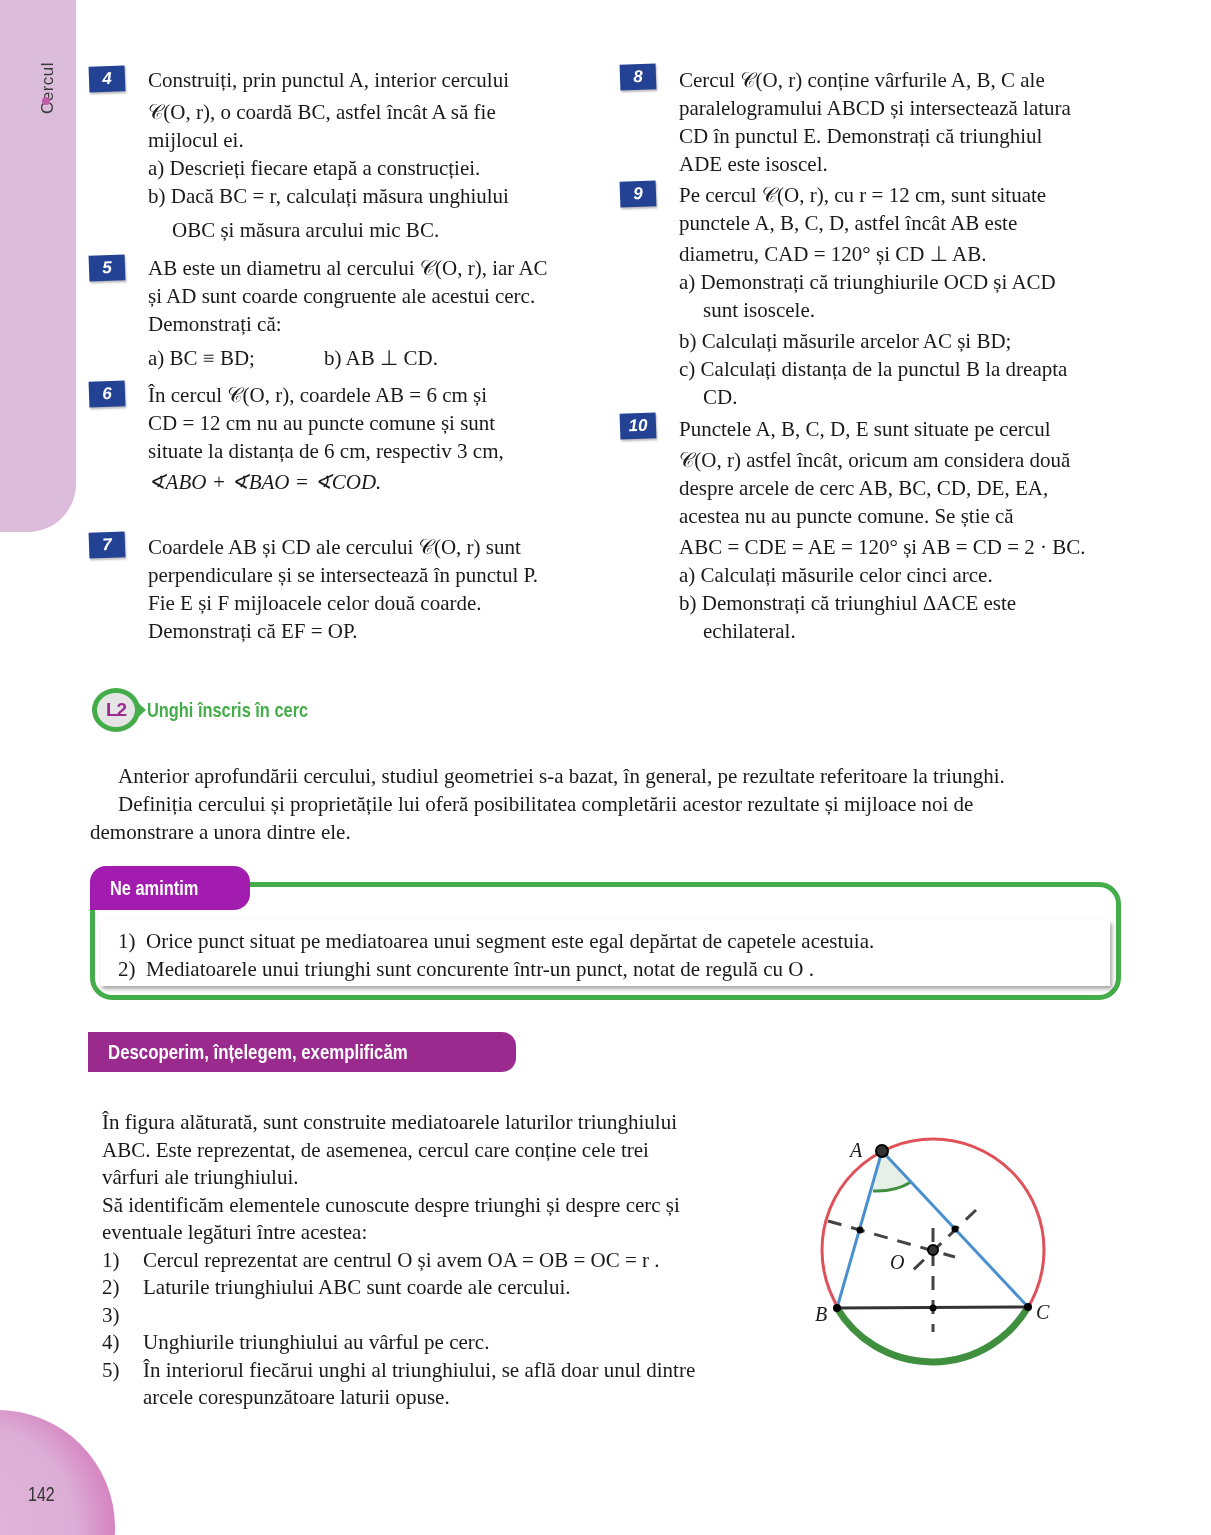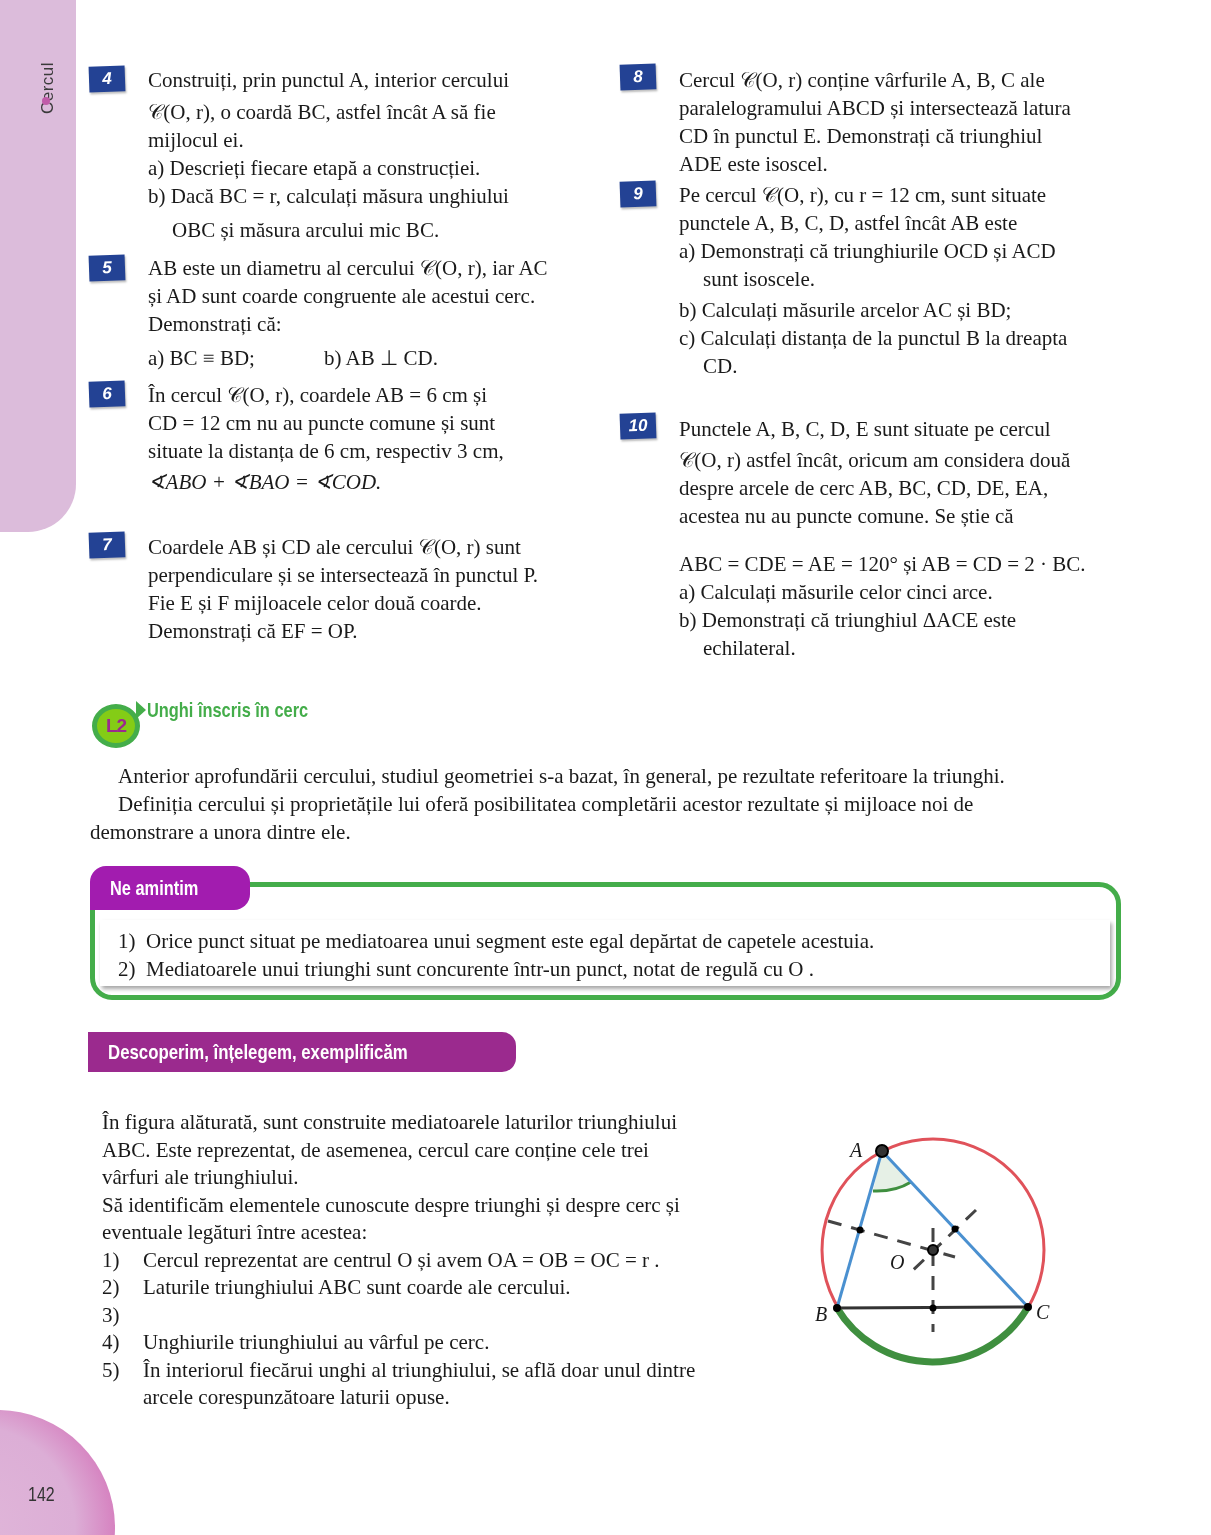--- a/index.html
+++ b/index.html
@@ -16,21 +16,21 @@
   
   .page-corner { position: absolute; left: -120px; top: 1410px; width: 235px; height: 235px; border-radius: 50%;
     background: radial-gradient(circle at 40% 50%, #e0b6d9 0%, #dcaed6 55%, #d57cbd 80%, #cc4ea6 100%); }
   .page-num { position: absolute; left: 28px; top: 1480px; font-family: "Liberation Sans", sans-serif; font-size: 20px; color: #333; transform: scaleX(0.8); transform-origin: left; }
   .ex-badge { position: absolute; width: 36px; height: 26px; background: #234294; color: #fff; font-family: "Liberation Sans", sans-serif; font-weight: bold; font-style: italic; font-size: 17px; line-height: 26px; text-align: center; transform: rotate(-2deg); box-shadow: 1px 2px 2px rgba(0,0,0,0.25); }
   .ex-text { position: absolute; white-space: nowrap; }
   .line { height: 28px; white-space: nowrap; }
   .indent { padding-left: 24px; }
 
   
-  .l2-badge { position: absolute; left: 92px; top: 704px; width: 48px; height: 44px; border: 5px solid #44ad4a; border-radius: 50%; background: #84cc16; display:flex; align-items:center; justify-content:center; }
+  .l2-badge { position: absolute; left: 92px; top: 688px; width: 48px; height: 44px; border: 5px solid #44ad4a; border-radius: 50%; background: #e5e5e5; display:flex; align-items:center; justify-content:center; }
   .l2-badge span { font-family: "Liberation Sans", sans-serif; font-weight: bold; color: #9b2a8e; font-size: 19px; letter-spacing: -1px; }
   .l2-point { position: absolute; left: 136px; top: 701px; width: 0; height: 0; border-top: 9px solid transparent; border-bottom: 9px solid transparent; border-left: 10px solid #44ad4a; }
   .l2-title { position: absolute; left: 147px; top: 696px; font-family: "Liberation Sans", sans-serif; font-weight: bold; color: #44ad4a; font-size: 21px; transform: scaleX(0.78); transform-origin: left; white-space: nowrap; }
 
   .intro { position: absolute; left: 90px; top: 762px; width: 1010px; }
   .intro .p { white-space: nowrap; height: 28px; }
 
   
   .box { position: absolute; left: 90px; top: 882px; width: 1031px; height: 118px; border: 5px solid #44ad4a; border-radius: 22px; }
   .box-inner { position: absolute; left: 100px; top: 920px; width: 1010px; height: 66px; background: #fff; box-shadow: 2px 3px 4px rgba(0,0,0,0.35); }
@@ -101,34 +101,35 @@
   <div class="line">Cercul 𝒞(O, r) conține vârfurile A, B, C ale</div>
   <div class="line">paralelogramului ABCD și intersectează latura</div>
   <div class="line">CD în punctul E. Demonstrați că triunghiul</div>
   <div class="line">ADE este isoscel.</div>
 </div>
 
 <div class="ex-badge" style="left:620px;top:181px">9</div>
 <div class="ex-text" style="left:679px;top:181px">
   <div class="line">Pe cercul 𝒞(O, r), cu r = 12 cm, sunt situate</div>
   <div class="line">punctele A, B, C, D, astfel încât AB este</div>
+  <div class="line" style="margin-top:3px">diametru, CAD = 120° și CD ⊥ AB.</div>
   <div class="line">a) Demonstrați că triunghiurile OCD și ACD</div>
   <div class="line indent">sunt isoscele.</div>
   <div class="line" style="margin-top:3px">b) Calculați măsurile arcelor AC și BD;</div>
   <div class="line">c) Calculați distanța de la punctul B la dreapta</div>
   <div class="line indent">CD.</div>
 </div>
 
 <div class="ex-badge" style="left:620px;top:413px">10</div>
 <div class="ex-text" style="left:679px;top:415px">
   <div class="line">Punctele A, B, C, D, E sunt situate pe cercul</div>
   <div class="line" style="margin-top:3px">𝒞(O, r) astfel încât, oricum am considera două</div>
   <div class="line">despre arcele de cerc AB, BC, CD, DE, EA,</div>
   <div class="line">acestea nu au puncte comune. Se știe că</div>
-  <div class="line" style="margin-top:20px">ABC = CDE = AE = 120° și AB = CD = 2 · BC.</div>
+  <div class="line" style="margin-top:3px">ABC = CDE = AE = 120° și AB = CD = 2 · BC.</div>
   <div class="line">a) Calculați măsurile celor cinci arce.</div>
   <div class="line">b) Demonstrați că triunghiul ΔACE este</div>
   <div class="line indent">echilateral.</div>
 </div>
 
 <div class="l2-badge">
     <span>L2</span>
   </div>
 <div class="l2-point"></div>
 <div class="l2-title">Unghi înscris în cerc</div>

